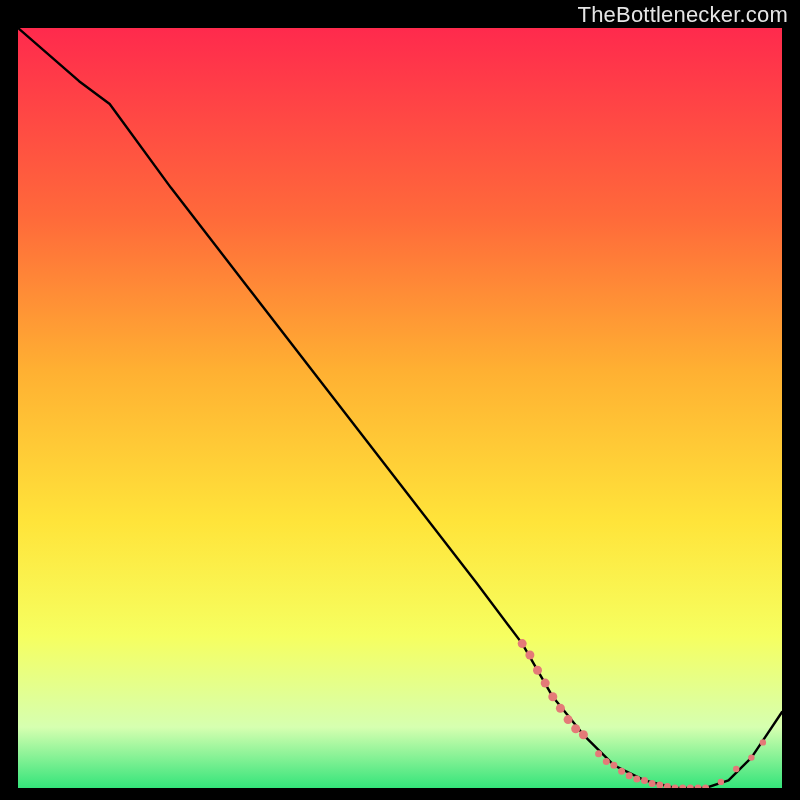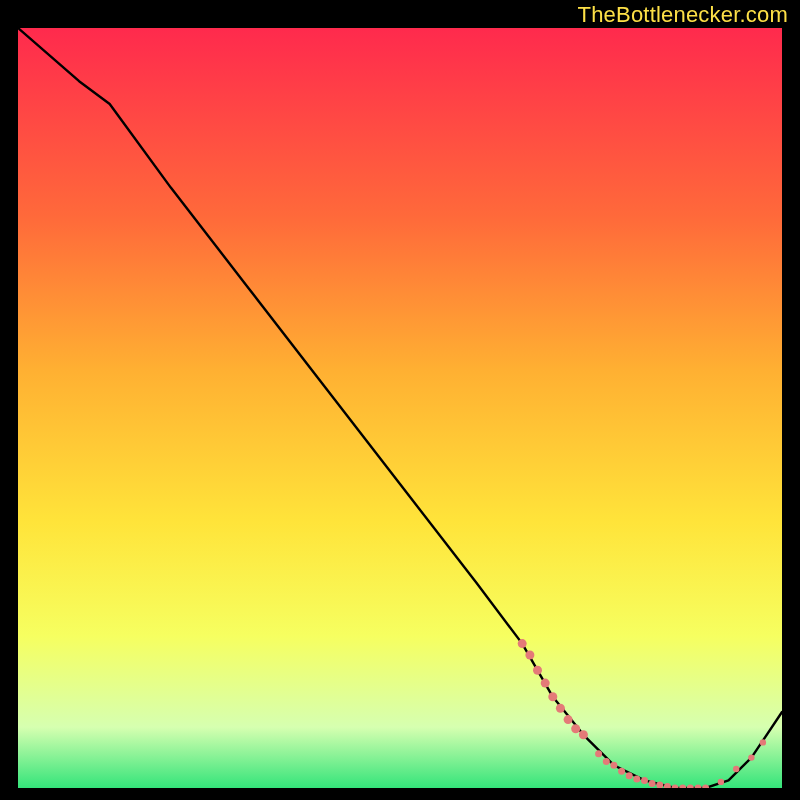--- a/index.html
+++ b/index.html
@@ -14,21 +14,21 @@
   .stage {
     position: relative;
     width: 800px;
     height: 800px;
     background: #000000;
   }
   .watermark {
     position: absolute;
     top: 2px;
     right: 12px;
-    color: #fde047;
+    color: #e5e5e5;
     font-size: 22px;
     font-weight: 400;
     letter-spacing: 0.2px;
     z-index: 5;
   }
   .plot {
     position: absolute;
     left: 18px;
     top: 28px;
     width: 764px;

